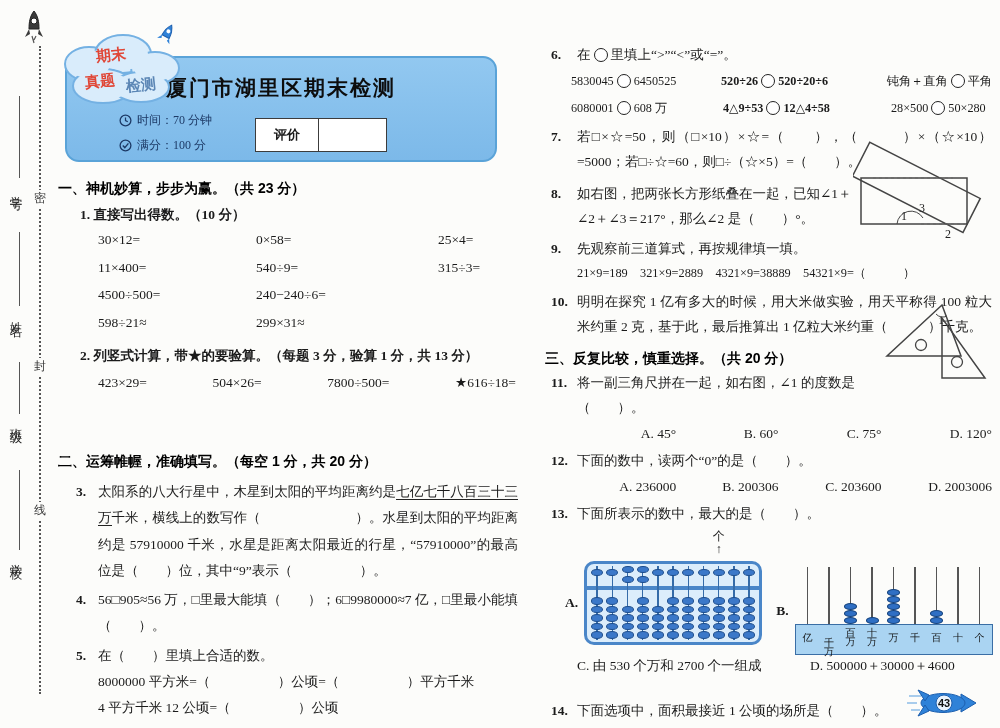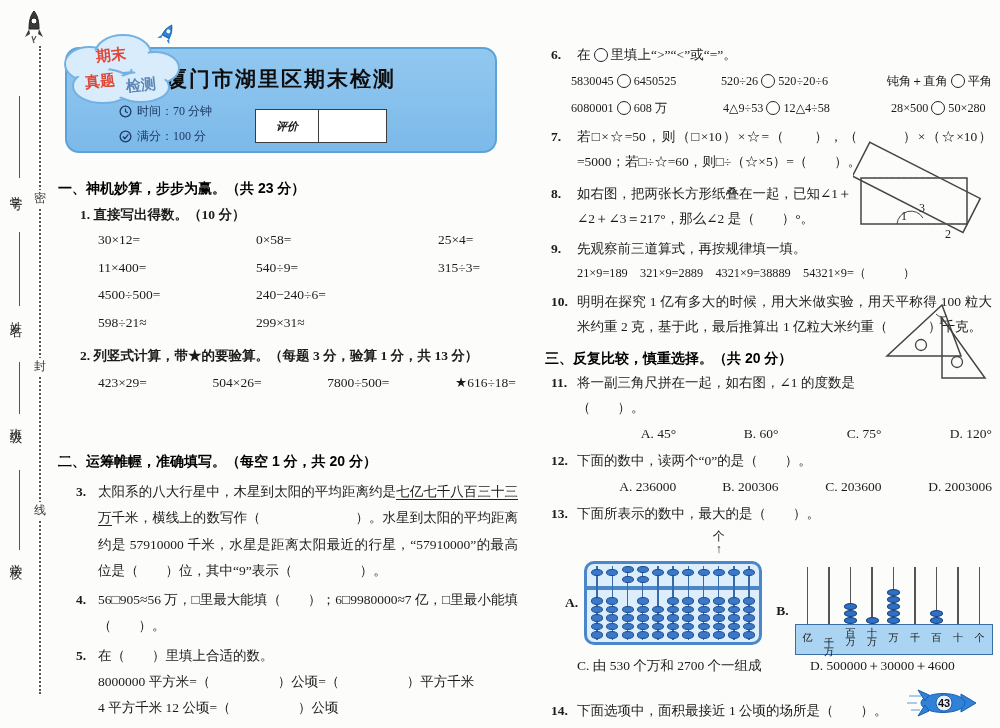--- a/index.html
+++ b/index.html
@@ -6,48 +6,48 @@
   .page{position:relative;width:1000px;height:728px;background:#fcfcfa;overflow:hidden;
         font-family:"Liberation Serif","DejaVu Serif",serif;color:#1b1b1b;font-size:13.5px;}
   
   .seal-line{position:absolute;left:39px;top:46px;height:648px;border-left:2px dotted #555;}
   .seal-char{position:absolute;left:32px;width:16px;text-align:center;font-size:12px;background:#fcfcfa;color:#333;}
   .m-line{position:absolute;left:19px;width:0;border-left:1.6px solid #555;}
   .m-label{position:absolute;left:7px;writing-mode:vertical-rl;font-size:12.5px;letter-spacing:3px;color:#222;}
   
   .edition{position:absolute;left:285px;top:37px;width:210px;text-align:right;
            font-family:"Liberation Sans",sans-serif;font-weight:bold;font-size:11.5px;color:#2a2a2a;}
-  .panel{position:absolute;left:65px;top:47px;width:432px;height:106px;border-radius:14px;
+  .panel{position:absolute;left:65px;top:56px;width:432px;height:106px;border-radius:14px;
          background:linear-gradient(#92c8f0,#7cb9e9);border:2px solid #5aa3d8;box-sizing:border-box;}
   .exam-title{position:absolute;left:0;right:0;top:16px;text-align:center;
          font-family:"Liberation Sans",sans-serif;font-weight:bold;font-size:21px;color:#0d0d0d;letter-spacing:2px;}
   .meta{position:absolute;left:52px;top:50px;font-size:12px;color:#1d3a66;line-height:25px;}
   .meta .mrow{display:flex;align-items:center;gap:5px;}
   .eval{position:absolute;left:188px;top:60px;width:132px;height:34px;background:#fff;
         border:1.5px solid #3c3c3c;display:flex;box-sizing:border-box;}
   .eval .c1{width:62px;border-right:1.5px solid #3c3c3c;display:flex;align-items:center;justify-content:center;
-            font-weight:bold;font-size:11px;font-style:italic;}
+            font-weight:bold;font-size:13px;}
   .eval .c2{flex:1;}
   .cloud{position:absolute;left:55px;top:24px;width:140px;height:92px;}
   
   .col-l{position:absolute;left:58px;top:178px;width:460px;}
   .col-r{position:absolute;left:545px;top:40px;width:447px;}
   .sec-h{font-family:"Liberation Sans",sans-serif;font-weight:bold;font-size:14px;color:#000;line-height:20px;}
   .q-title{margin-left:22px;line-height:23px;margin-top:5px;}
   .qno{font-weight:bold;}
   .grid3{margin-left:40px;}
   .grid3 .row{display:flex;line-height:27.5px;}
   .grid3 .row span{display:block;}
   .g-c1{width:158px;}.g-c2{width:182px;}.g-c3{flex:1;}
   .q2-items{margin-left:40px;display:flex;width:418px;justify-content:space-between;line-height:25px;margin-top:3px;}
   .para{position:relative;margin-left:40px;width:420px;line-height:26.3px;text-align:justify;margin-top:3px;}
   .para .pno{position:absolute;left:-22px;font-weight:bold;}
   .ul{border-bottom:1.2px solid #222;}
   .cmp-row{display:flex;margin-left:26px;line-height:27px;font-size:12.2px;white-space:nowrap;}
-  .cmp-c1{width:152px;}.cmp-c2{width:168px;}.cmp-c3{flex:1;}
+  .cmp-c1{width:152px;}.cmp-c2{width:168px;font-weight:bold;}.cmp-c3{flex:1;}
   .circ{display:inline-block;width:14px;height:14px;border:1.3px solid #222;border-radius:50%;
         vertical-align:-3px;margin:0 3px;box-sizing:border-box;background:#fff;}
   .rpara{position:relative;margin-left:32px;line-height:25.5px;text-align:justify;margin-top:2px;}
   .rpara .pno{position:absolute;left:-26px;font-weight:bold;}
   .narrow{width:312px;text-align:left;}
   .nowrap{white-space:nowrap;font-size:12.3px;}
   .opt4{display:flex;margin-left:32px;line-height:25.5px;justify-content:flex-end;}
   .opt4 span{width:103px;}
   .opt4 span:last-child{width:auto;}
   .opt2{display:flex;margin-left:32px;line-height:25.5px;}

